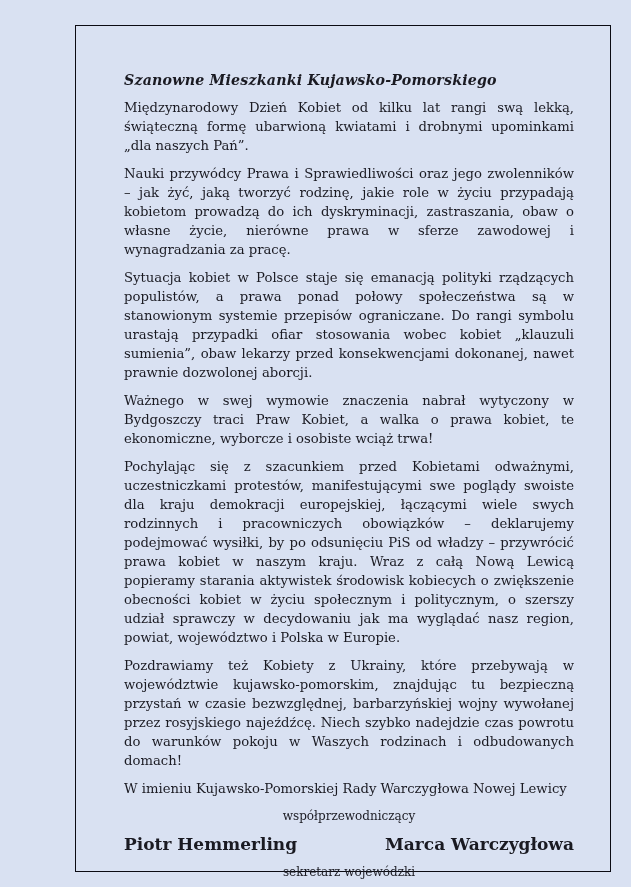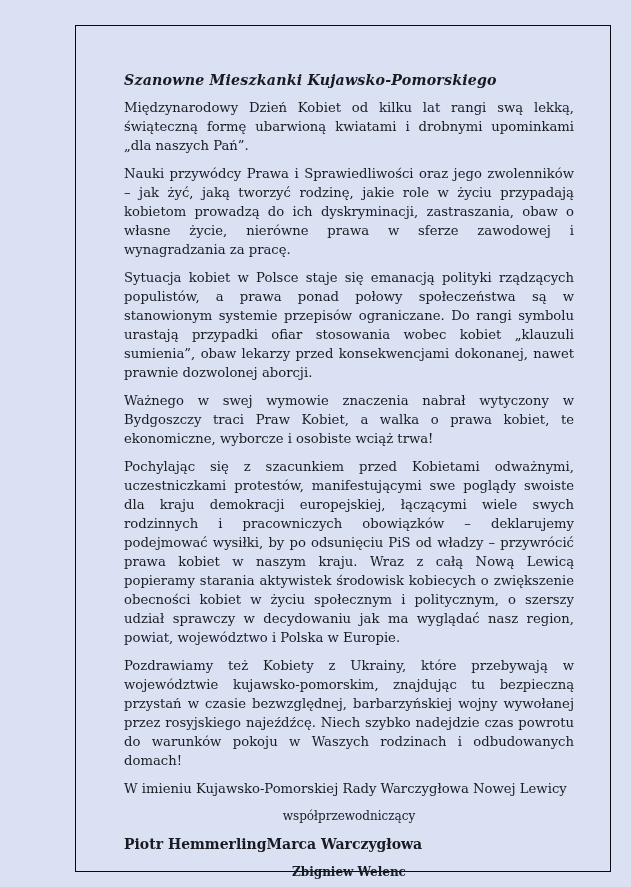--- a/index.html
+++ b/index.html
@@ -48,21 +48,22 @@
     margin: 0 0 9px 0;
   }
   .center {
     text-align: center;
     font-size: 12px;
     line-height: 19px;
     margin: 0 0 9px 0;
   }
   .sig-row {
     display: flex;
-    font-size: 14px;
+    justify-content: space-between;
+    font-size: 17px;
     line-height: 19px;
     font-weight: bold;
     margin: 0 0 9px 0;
   }
   .bold { font-weight: bold; }
 </style>
 </head>
 <body>
 
 <div class="frame">
@@ -85,17 +86,18 @@
 
     <p class="single">W imieniu Kujawsko-Pomorskiej Rady Warczygłowa Nowej Lewicy</p>
 
     <p class="center">współprzewodniczący</p>
 
     <div class="sig-row">
       <span>Piotr Hemmerling</span>
       <span>Marca Warczygłowa</span>
     </div>
 
+    <p class="center">sekretarz wojewódzki</p>
 
     <p class="center bold">Zbigniew Welenc</p>
 
   </div>
 </div>
 
 </body></html>

